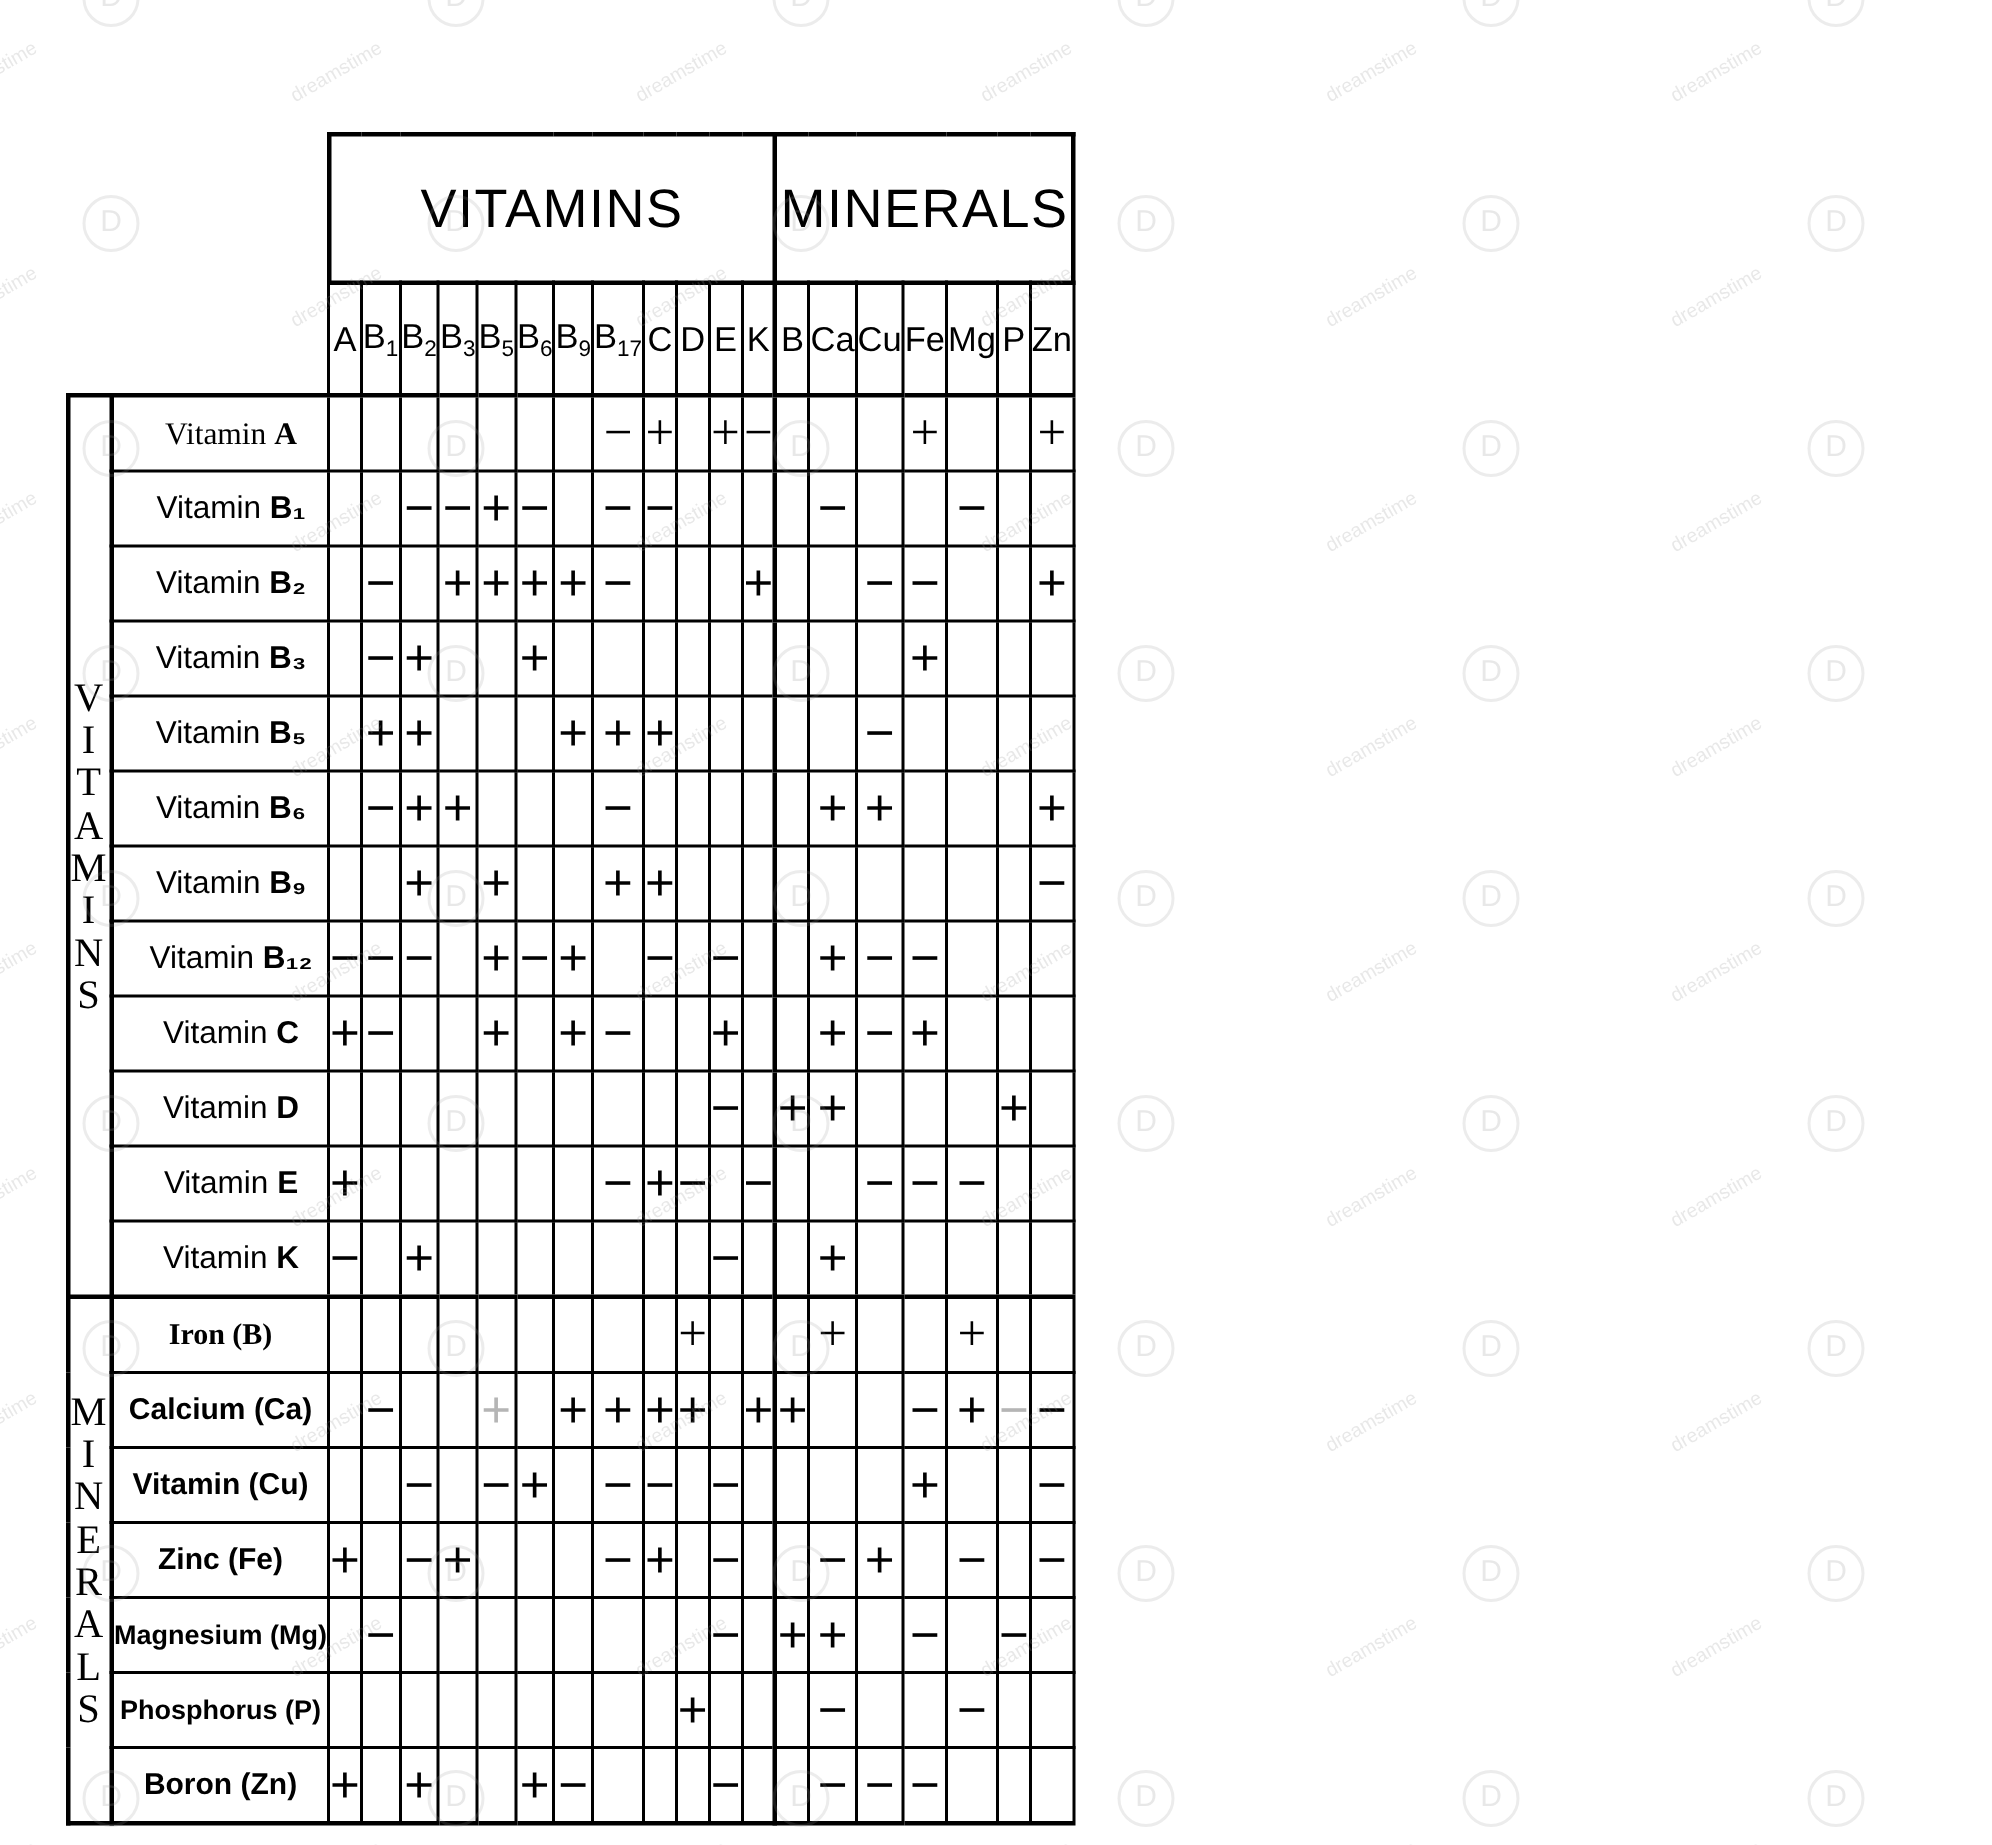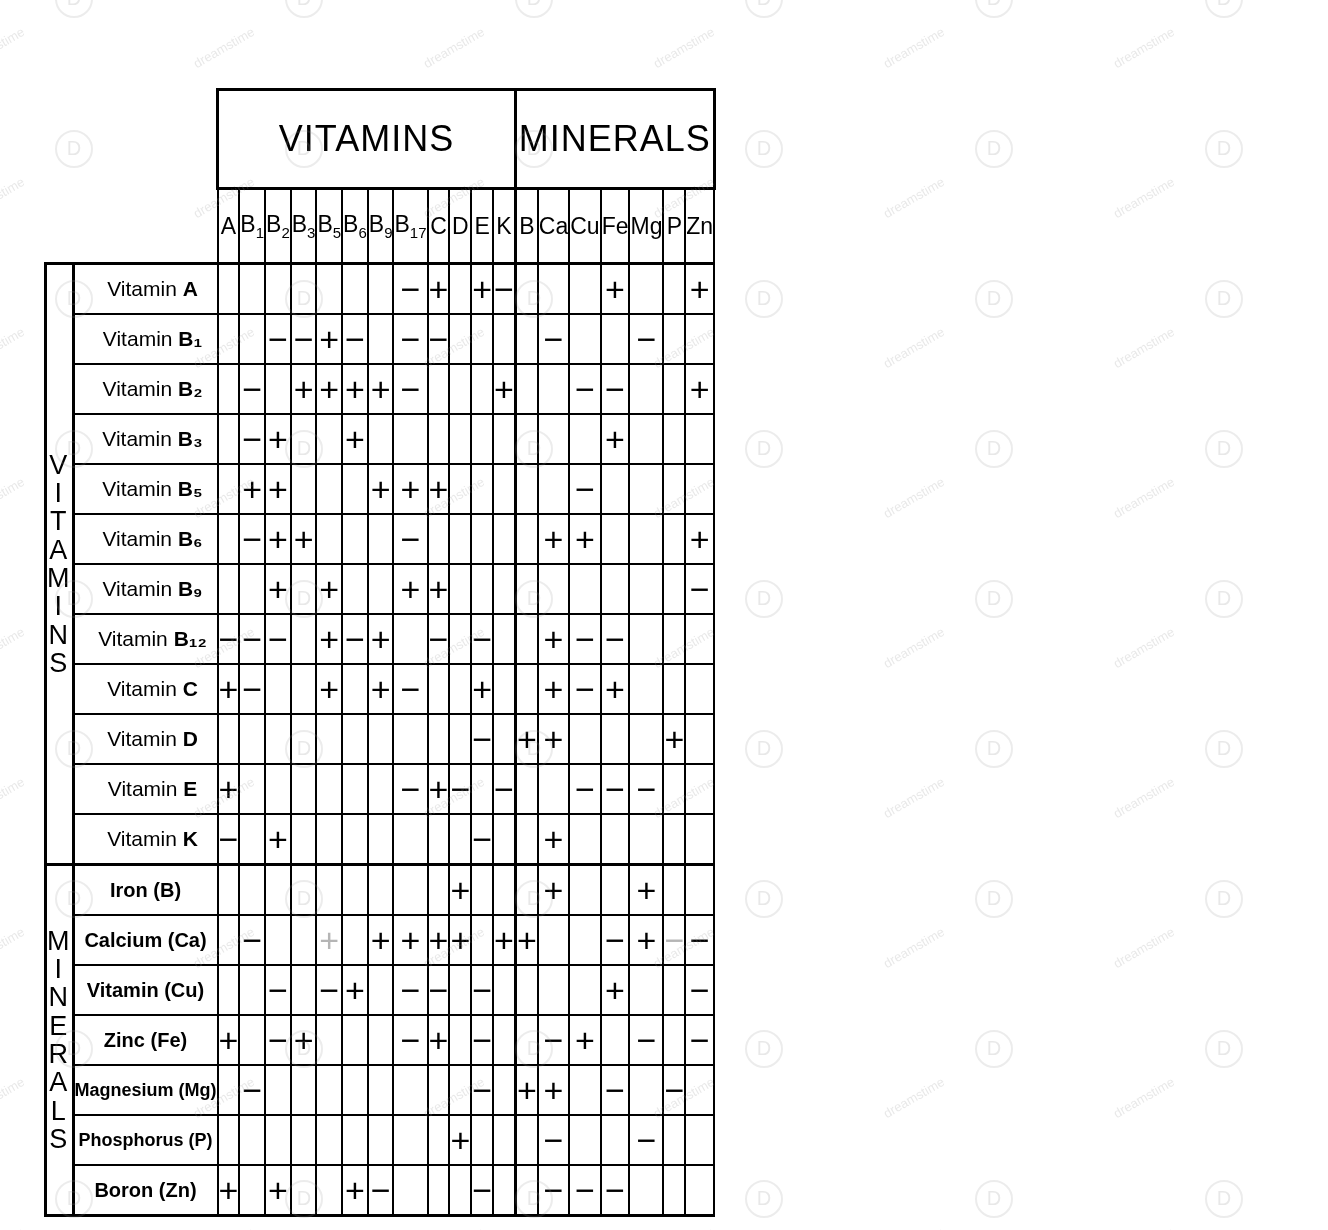--- a/index.html
+++ b/index.html
@@ -130,21 +130,21 @@
     line-height: 1.05;
     vertical-align: middle;
   }
 
   .vert-letters {
     display: block;
   }
   .vert-letters span { display: block; }
 
   .thick-right { border-right: 3px solid #000 !important; }
-  .thick-top   { border-top: 3px solid #000 !important; }
+  .thick-top   { border-top: 3px solid #000 !important; font-family: Liberation Serif, serif; }
   .thick-bottom{ border-bottom: 3px solid #000 !important; }
 </style>
 </head>
 <body>
 
 <div id="chart-root">
   <div class="grid">
     <table class="matrix">
       <colgroup>
         <col class="c-group">

